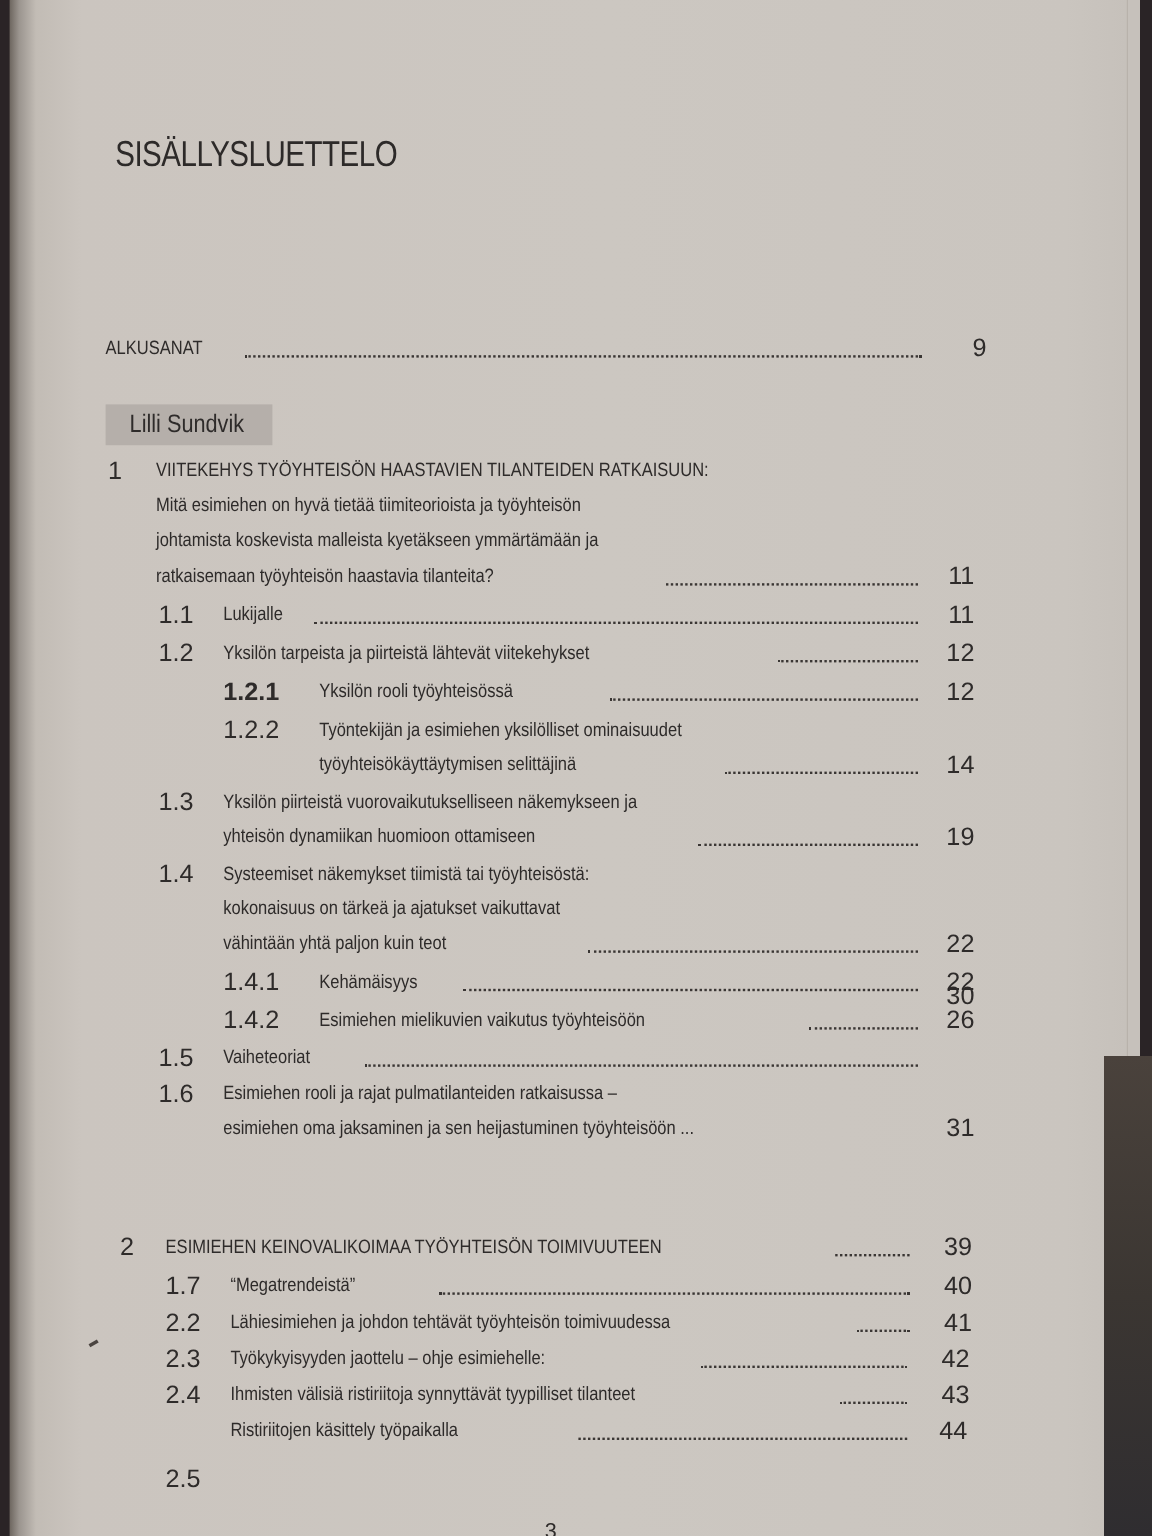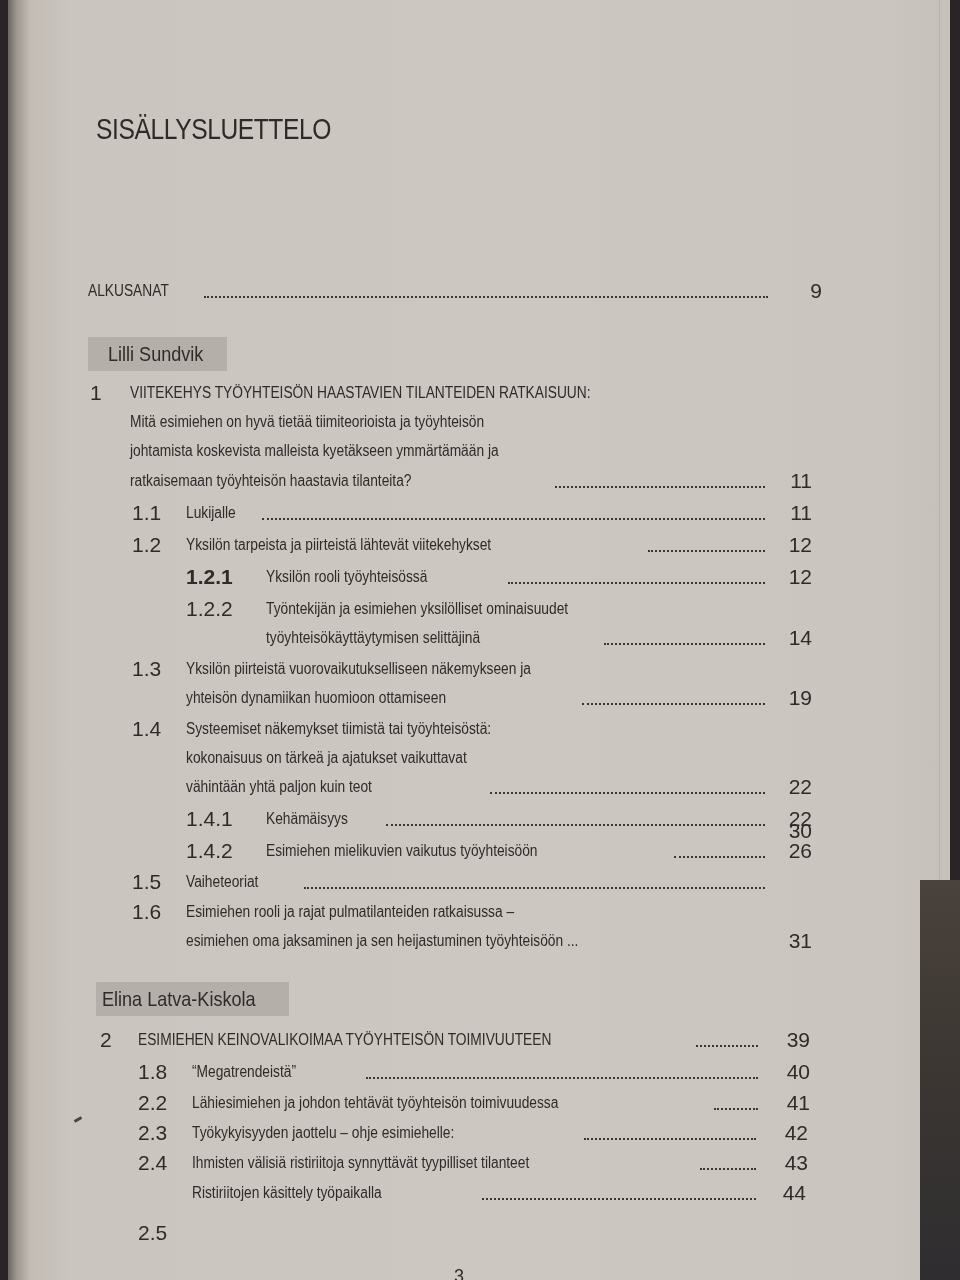--- a/index.html
+++ b/index.html
@@ -199,31 +199,30 @@
     <div class="page-num" style="top:816px;margin-left:17px;">30</div>
   </div>
 
   <div>
     <div class="num" style="left:124px; top:897px;">1.6</div>
     <div class="row" style="left:178px; top:897px;"><span class="cond">Esimiehen rooli ja rajat pulmatilanteiden ratkaisussa –</span></div>
     <div class="row" style="left:178px; top:926px;"><span class="cond">esimiehen oma jaksaminen ja sen heijastuminen työyhteisöön ...</span></div>
     <div class="page-num" style="top:926px;">31</div>
   </div>
 
-  <div class="author-box" style="left:88px; top:982px;"><span class="cond">Elina Latva-Kiskola</span></div>
 
   <div>
     <div class="num" style="left:92px; top:1025px;">2</div>
     <div class="row" style="left:130px; top:1025px;"><span class="cond">ESIMIEHEN KEINOVALIKOIMAA TYÖYHTEISÖN TOIMIVUUTEEN</span></div>
     <div class="leader" style="left:688px; width:62px; top:1043px;"></div>
     <div class="page-num" style="top:1025px; right:140px;">39</div>
   </div>
 
   <div>
-    <div class="num" style="left:130px; top:1057px;">1.8</div>
+    <div class="num" style="left:130px; top:1057px;">1.7</div>
     <div class="row" style="left:184px; top:1057px;"><span class="cond">“Megatrendeistä”</span></div>
     <div class="leader" style="left:358px; width:392px; top:1075px;"></div>
     <div class="page-num" style="top:1057px; right:140px;">40</div>
   </div>
 
   <div>
     <div class="num" style="left:130px; top:1088px;">2.2</div>
     <div class="row" style="left:184px; top:1088px;"><span class="cond">Lähiesimiehen ja johdon tehtävät työyhteisön toimivuudessa</span></div>
     <div class="leader" style="left:706px; width:44px; top:1106px;"></div>
     <div class="page-num" style="top:1088px; right:140px;">41</div>

